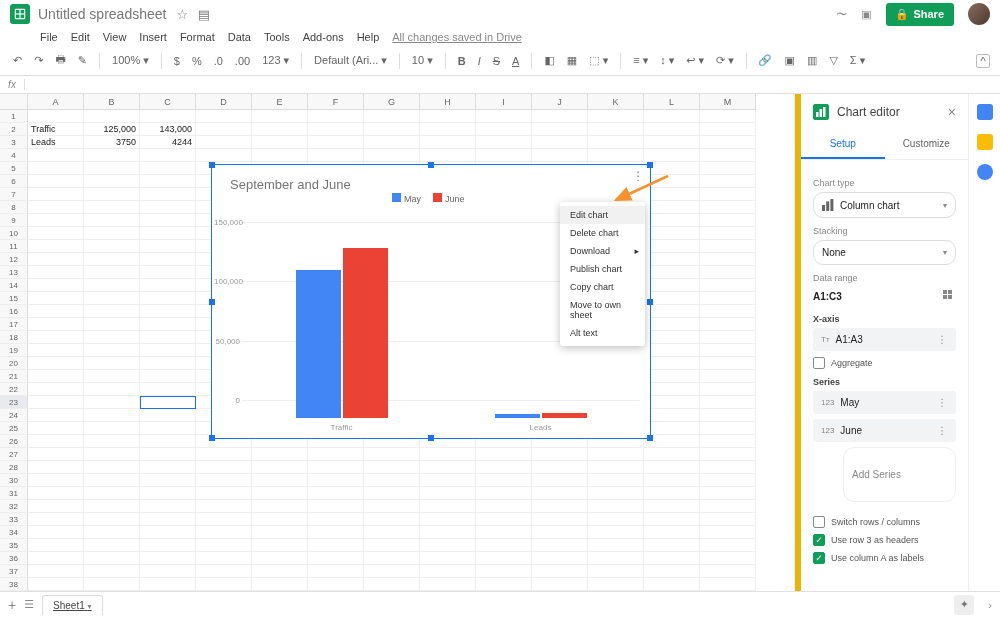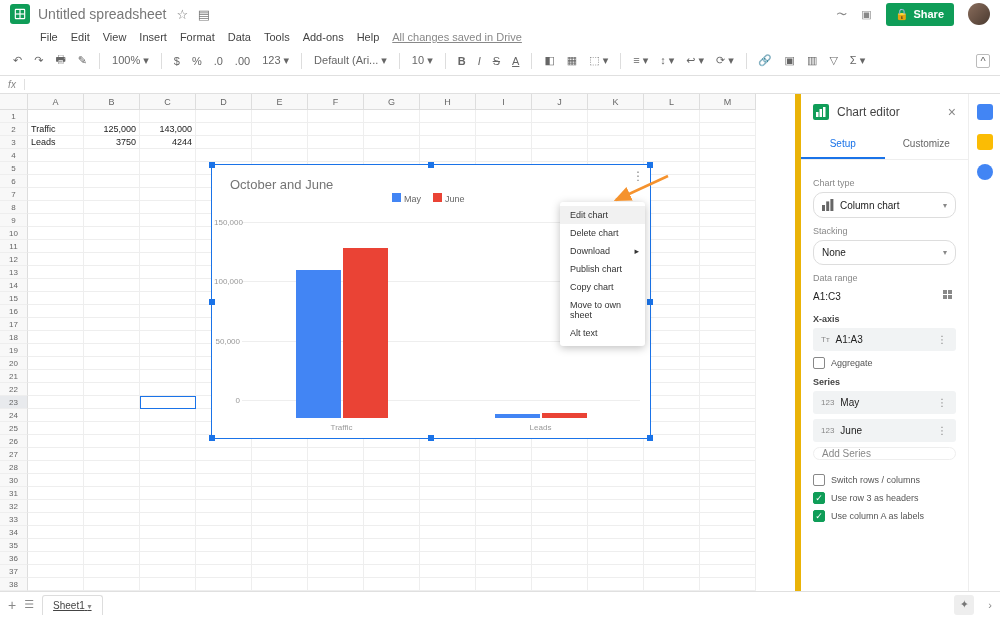--- a/index.html
+++ b/index.html
@@ -72,27 +72,27 @@
 .ed-tab { flex:1; text-align:center; padding:8px 0; font-size:10px; color:#666; cursor:pointer; }
 .ed-tab.active { color:#1a73e8; border-bottom:2px solid #1a73e8; font-weight:500; }
 .ed-body { padding:10px 12px; overflow-y:auto; flex:1; }
 .ed-label { font-size:9px; color:#888; margin:8px 0 4px; }
 .ed-label.b { color:#444; font-weight:bold; }
 .ed-drop { border:1px solid #ddd; border-radius:10px; padding:6px 8px; font-size:10px; display:flex; align-items:center; gap:6px; cursor:pointer; position:relative; }
 .ed-drop .dd-caret { margin-left:auto; color:#888; font-size:8px; }
 .ed-field { background:#f1f3f4; border-radius:3px; padding:6px 8px; font-size:10px; display:flex; align-items:center; gap:6px; margin-bottom:5px; }
 .ed-field .dots { margin-left:auto; color:#888; letter-spacing:1px; }
 .ed-range-row { display:flex; align-items:center; gap:6px; }
-.ed-range-val { flex:1; font-size:10px; padding:4px 0; }
+.ed-range-val { flex:1; font-size:10px; padding:4px 0;font-weight:bold; }
 .grid-ic { width:14px; height:14px; display:inline-block; }
 .grid-ic span { display:block; width:4px; height:4px; background:#888; float:left; margin:.5px; }
 .ed-chk { display:flex; align-items:center; gap:6px; font-size:9px; color:#555; margin:6px 0; }
 .chk-box { width:12px; height:12px; border:1.5px solid #888; border-radius:2px; display:flex; align-items:center; justify-content:center; }
 .chk-box.on { background:#0f9d58; border-color:#0f9d58; color:#fff; font-size:9px; }
-.ed-addseries { color:#888; font-size:10px; padding:0 8px; border:1px solid #eee; border-radius:11px; cursor:pointer; }
+.ed-addseries { color:#888; font-size:10px; padding:21px 8px; border:1px solid #eee; border-radius:11px; cursor:pointer;margin-left:30px; }
 
 .right-rail { width:32px; background:#fff; border-left:1px solid #eee; display:flex; flex-direction:column; align-items:center; padding-top:10px; gap:14px; }
 .rail-ic { width:16px; height:16px; border-radius:3px; }
 
 .bottombar { position:absolute; bottom:0; left:0; right:0; height:26px; border-top:1px solid #e0e0e0; display:flex; align-items:center; padding:0 8px; gap:8px; background:#fff; }
 .sheet-tab { background:#fff; border:1px solid #ddd; border-bottom:none; padding:4px 10px; border-radius:3px 3px 0 0; font-size:10px; color:#444;text-decoration:underline; }
 .plus { color:#888; font-size:14px; }
 .menu-ic { color:#888; }
 .explore { margin-left:auto; width:20px; height:20px; background:#eee; border-radius:3px; display:flex; align-items:center; justify-content:center; color:#777; font-size:11px; }
 </style>
@@ -813,21 +813,21 @@
     <div class="chart-box">
       <div class="handle h-tl"></div>
       <div class="handle h-tr"></div>
       <div class="handle h-bl"></div>
       <div class="handle h-br"></div>
       <div class="handle h-tm"></div>
       <div class="handle h-bm"></div>
       <div class="handle h-ml"></div>
       <div class="handle h-mr"></div>
       <span style="position:absolute;top:4px;right:6px;color:#888;font-size:12px">⋮</span>
-      <div class="chart-title">October and June</div>
+      <div class="chart-title">September and June</div>
       <div class="legend">
         <span><span class="leg-sw" style="background:#4285f4"></span><span>May</span></span>
         <span><span class="leg-sw" style="background:#ea4335"></span><span>June</span></span>
       </div>
       <div class="plot" id="plot">
           <div class="gridline" style="top: 190px;"></div>
           <div class="ytick" style="top: 186px;">0</div>
           <div class="gridline" style="top: 130.625px;"></div>
           <div class="ytick" style="top: 126.625px;">50,000</div>
           <div class="gridline" style="top: 71.25px;"></div>

